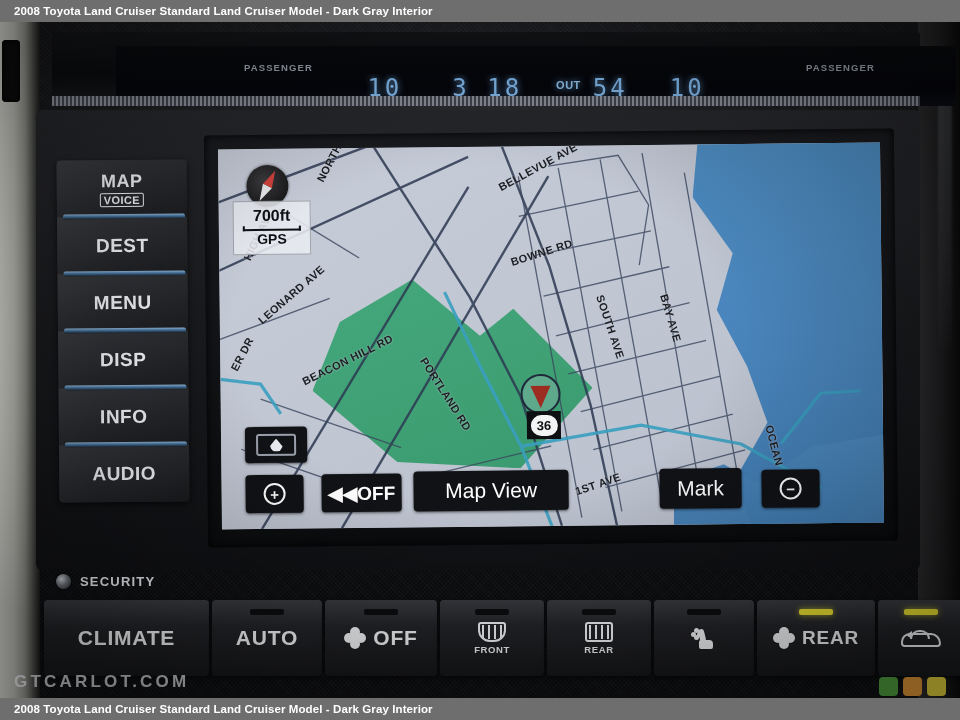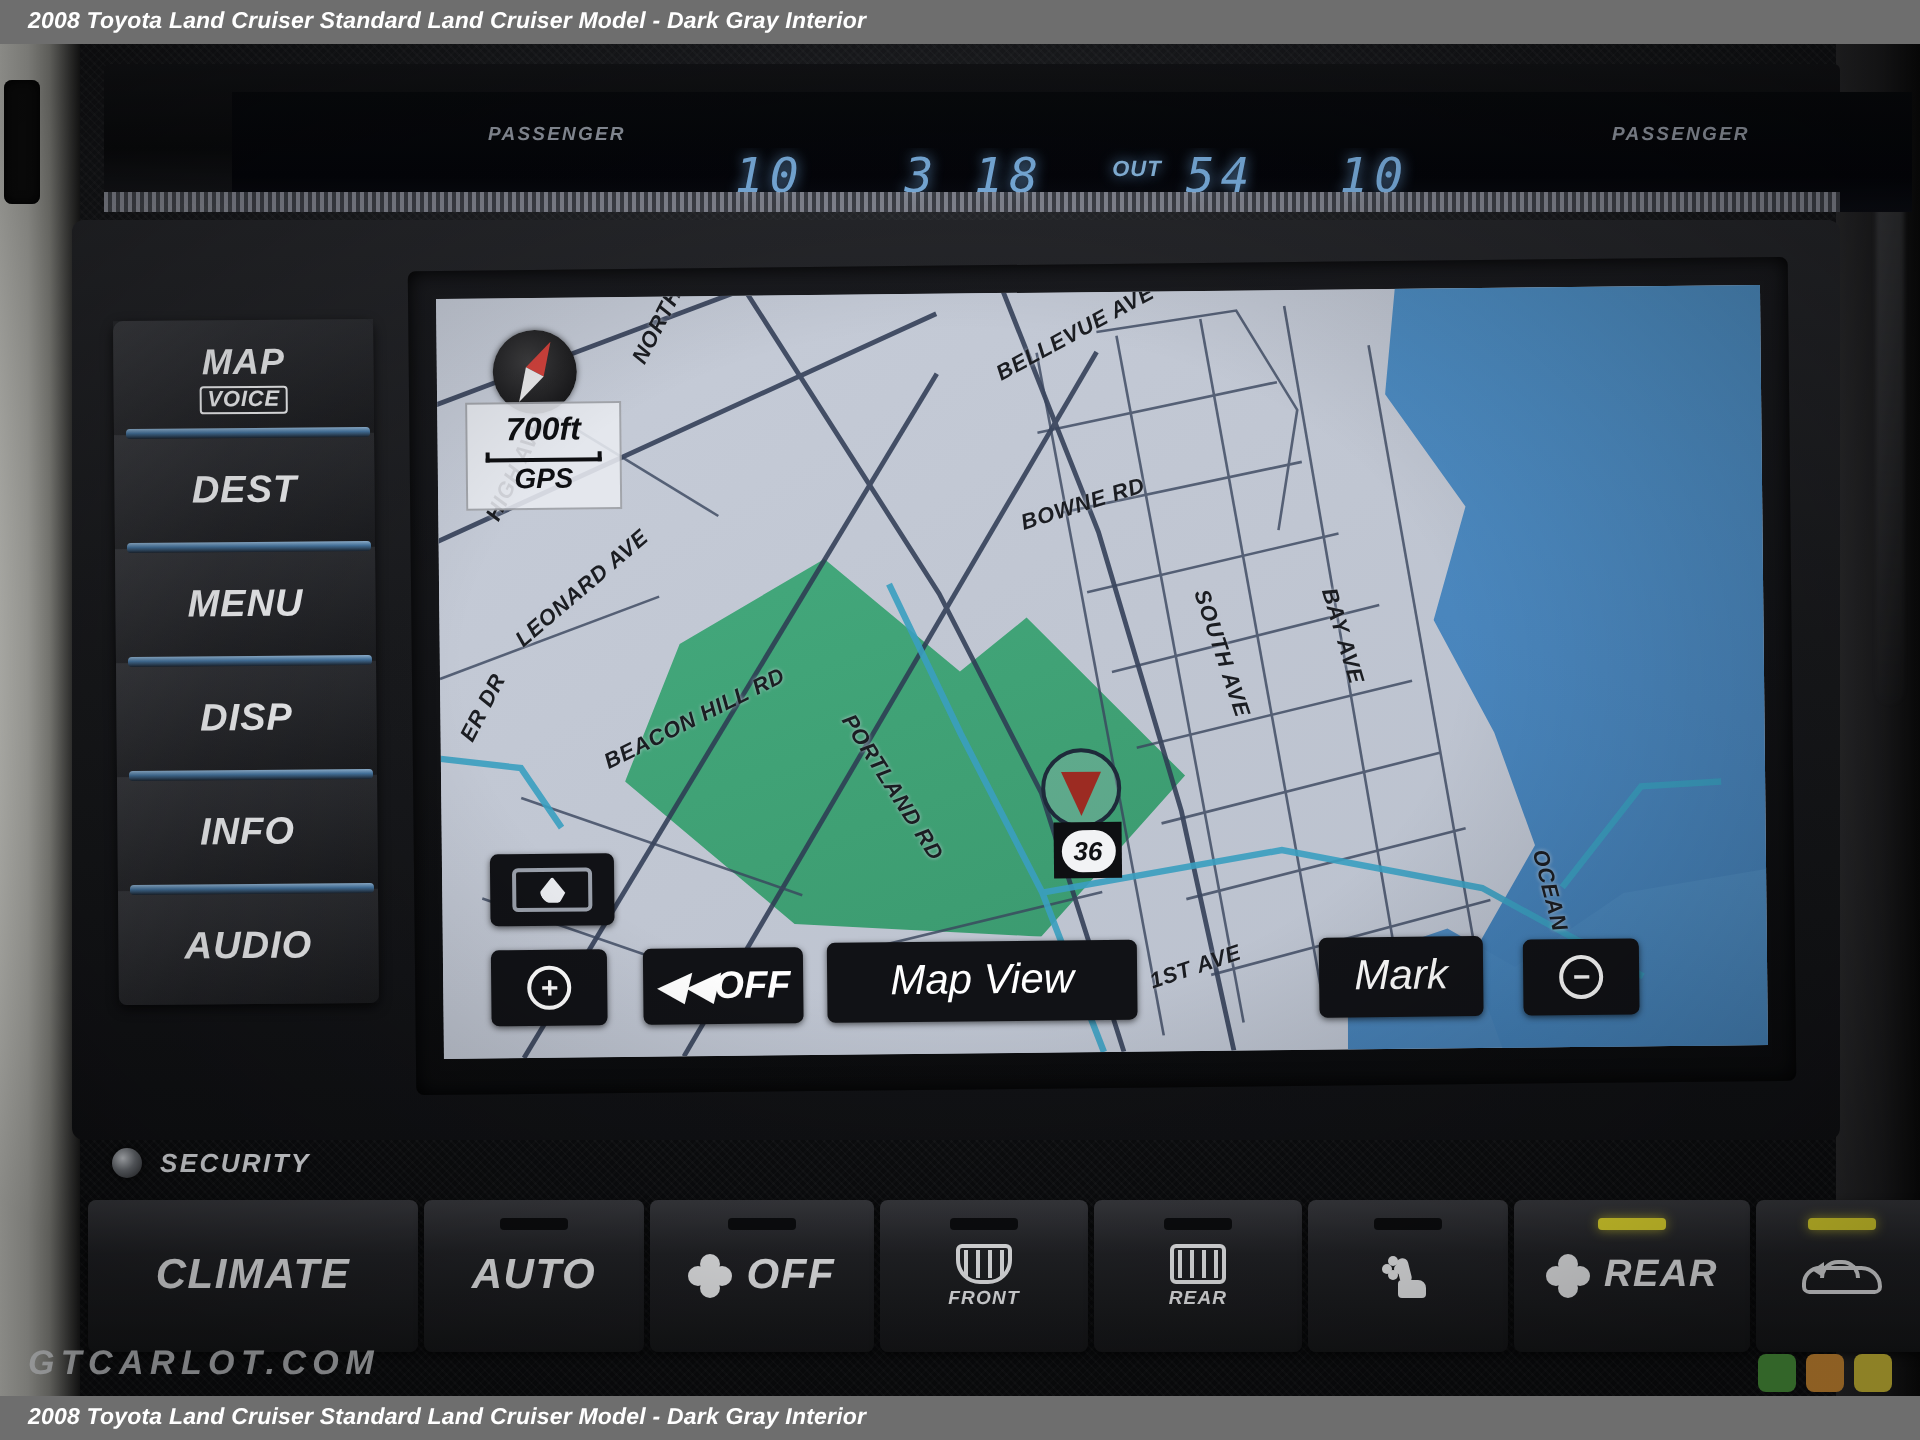--- a/index.html
+++ b/index.html
@@ -3,21 +3,21 @@
 <meta charset="utf-8">
 <title>2008 Toyota Land Cruiser Navigation</title>
 <style>
   * { box-sizing: border-box; margin: 0; padding: 0; }
   html, body {
     width: 960px; height: 720px;
     background: #6e6e6e;
     font-family: "Liberation Sans", sans-serif;
     overflow: hidden;
   }
-  .page { position: relative; width: 946px; height: 720px; background: #6e6e6e; font-style: italic; }
+  .page { position: relative; width: 946px; height: 720px; background: #6e6e6e; }
 
   
   .caption-bar {
     position: absolute; left: 0; width: 960px; height: 22px;
     background: #6e6e6e; color: #ffffff;
     font-size: 11.5px; font-weight: bold;
     display: flex; align-items: center; padding-left: 14px;
     letter-spacing: 0.1px;
   }
   .caption-top { top: 0; }

